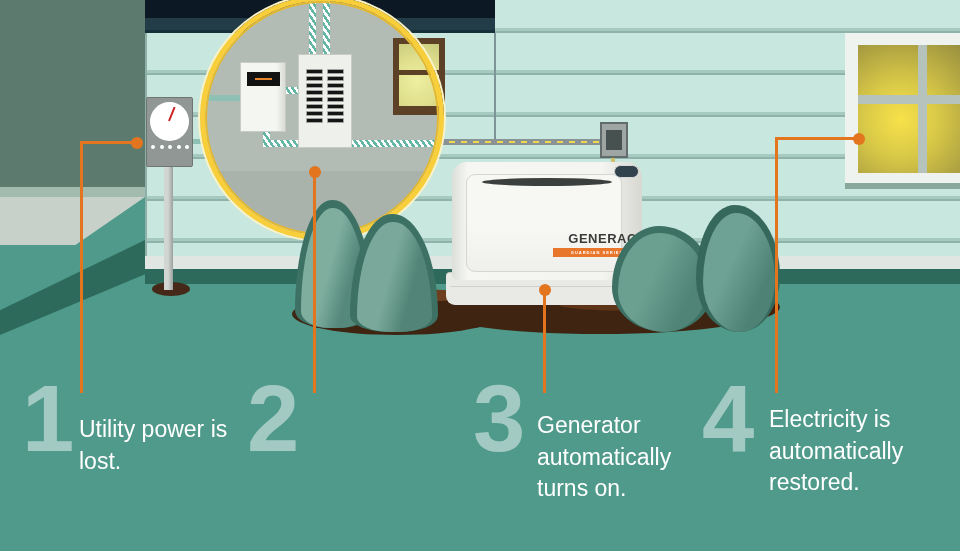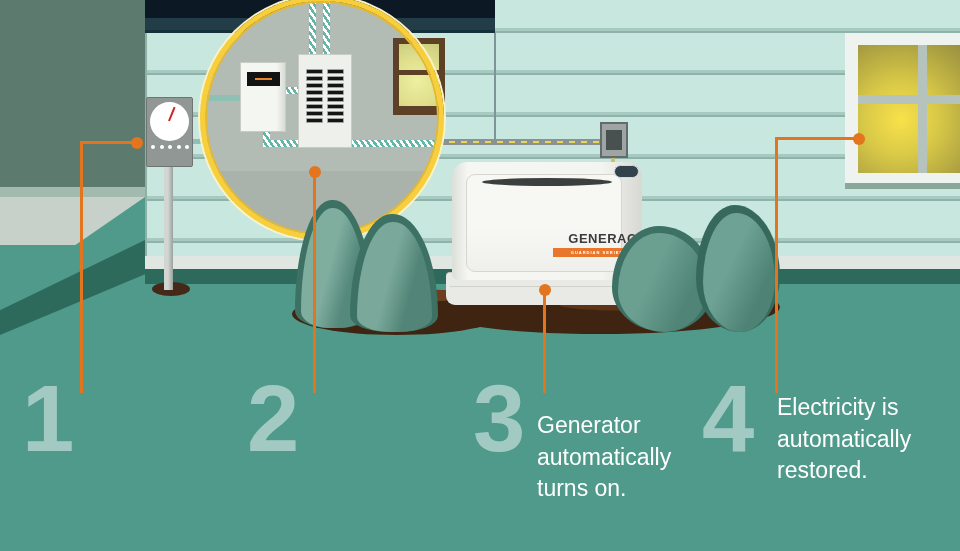--- a/index.html
+++ b/index.html
@@ -140,21 +140,21 @@
   .c4h{left:777px;top:137px;width:82px;height:3px;}
   .c4v{left:775px;top:137px;width:3px;height:256px;}
 
   
   .step-num{z-index:10;font-size:94px;font-weight:bold;line-height:0.78;
     color:rgba(240,248,245,0.52);}
   .step-text{z-index:10;font-size:23px;line-height:1.38;color:#ffffff;}
   .n1{left:22px;top:382px;} .t1{left:79px;top:414px;width:155px;}
   .n2{left:247px;top:382px;} .t2{left:310px;top:414px;width:170px;}
   .n3{left:473px;top:382px;} .t3{left:537px;top:410px;width:170px;}
-  .n4{left:702px;top:382px;} .t4{left:769px;top:392px;width:182px;margin-left:8px;}
+  .n4{left:702px;top:382px;} .t4{left:769px;top:404px;width:182px;}
 </style>
 </head>
 <body>
 
 <div id="stage">
 
   <div class="abs wall"></div>
   <div class="abs wall-corner"></div>
   <div class="abs foundation"></div>
   <div class="abs wall-shadow"></div>
@@ -273,19 +273,20 @@
   <div class="abs oline c1v"></div>
   <div class="abs odot d2"></div>
   <div class="abs oline c2v"></div>
   <div class="abs odot d3"></div>
   <div class="abs oline c3v"></div>
   <div class="abs odot d4"></div>
   <div class="abs oline c4h"></div>
   <div class="abs oline c4v"></div>
 
   <div class="abs step-num n1">1</div>
+  <div class="abs step-text t1">Utility power is lost.</div>
   <div class="abs step-num n2">2</div>
   <div class="abs step-num n3">3</div>
   <div class="abs step-text t3">Generator automatically turns on.</div>
   <div class="abs step-num n4">4</div>
   <div class="abs step-text t4">Electricity is automatically restored.</div>
 
 </div>
 
 </body></html>

